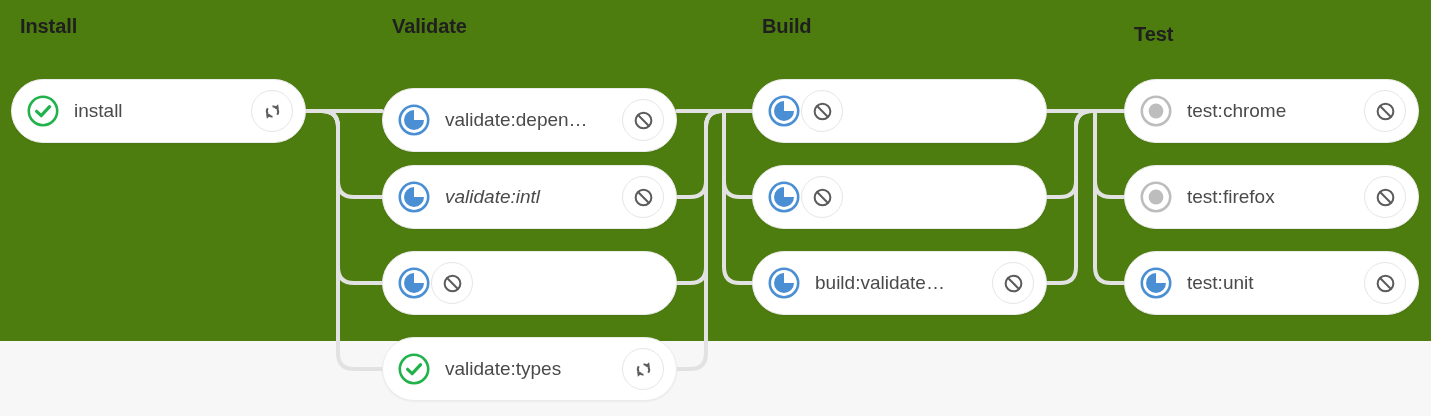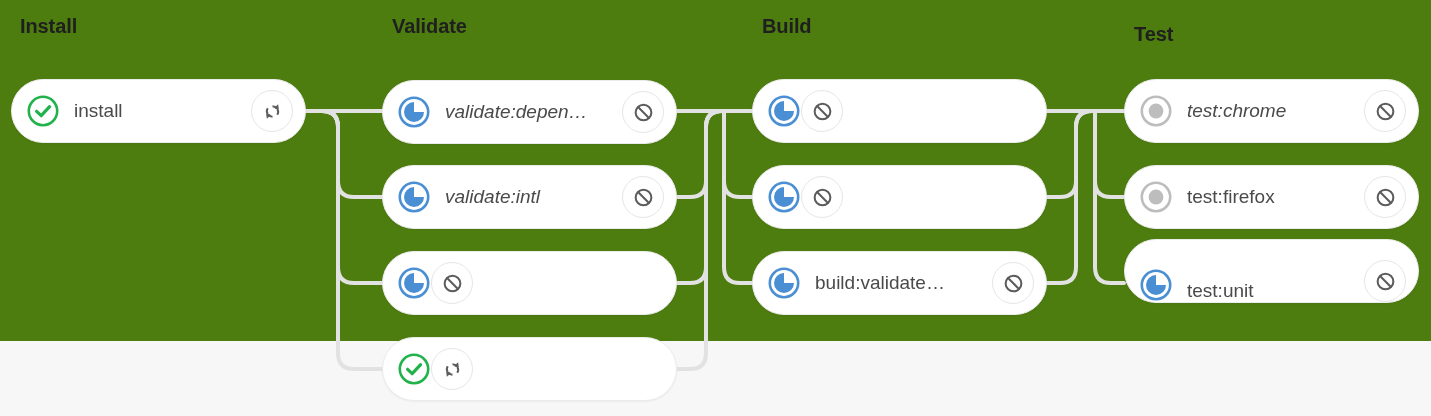--- a/index.html
+++ b/index.html
@@ -131,21 +131,21 @@
               <path d="M12 5.6 a6.4 6.4 0 0 1 5.42 3.0 l-1.72 1.05 a4.4 4.4 0 0 0 -3.7 -2.05 z"></path>
               <path d="M12 18.4 a6.4 6.4 0 0 1 -5.42 -3.0 l1.72 -1.05 a4.4 4.4 0 0 0 3.7 2.05 z"></path>
               <path d="M6.2 8.0 a6.4 6.4 0 0 0 -0.1 7.1 l1.74 -1.0 a4.4 4.4 0 0 1 0.08 -4.9 z"></path>
               <path d="M17.8 16.0 a6.4 6.4 0 0 0 0.1 -7.1 l-1.74 1.0 a4.4 4.4 0 0 1 -0.08 4.9 z"></path>
               <path d="M17.9 4.4 L18.6 9.6 L13.5 8.4 Z"></path>
               <path d="M6.1 19.6 L5.4 14.4 L10.5 15.6 Z"></path>
             </g>
           </svg>
         </span>
       </div>
-      <div class="node" style="left: 382px; top: 80px; width: 295px; font-style: italic;">
+      <div class="node" style="left: 382px; top: 88px; width: 295px;">
         <span style="display: flex;">
           <svg viewBox="0 0 34 34" width="34" height="34" class="status">
             <circle cx="17" cy="17" r="14.2" fill="none" stroke="#4a8fd4" stroke-width="2.6"></circle>
             <path d="M17 17 L27 17 A10 10 0 1 1 17 7 Z" fill="#4a8fd4"></path>
           </svg>
         </span>
         <span class="label">validate:depen…</span>
         <span class="action" title="Stop task">
           <svg viewBox="0 0 24 24" width="23" height="23">
             <circle cx="12" cy="12" r="8.2" fill="none" stroke="#5c5c5c" stroke-width="2.1"></circle>
@@ -182,20 +182,21 @@
           </svg>
         </span>
       </div>
       <div class="node" style="left: 382px; top: 337px; width: 295px;">
         <span style="display: flex;">
           <svg viewBox="0 0 34 34" width="34" height="34" class="status">
             <circle cx="17" cy="17" r="14.2" fill="none" stroke="#22b24c" stroke-width="2.6"></circle>
             <path d="M10.6 17.3 L15.2 21.7 L23.6 12.6" fill="none" stroke="#22b24c" stroke-width="3.2" stroke-linecap="round" stroke-linejoin="round"></path>
           </svg>
         </span>
+        <span class="label">validate:types</span>
         <span class="action" title="Restart task">
           <svg viewBox="0 0 24 24" width="23" height="23">
             <g fill="#5c5c5c">
               <path d="M12 5.6 a6.4 6.4 0 0 1 5.42 3.0 l-1.72 1.05 a4.4 4.4 0 0 0 -3.7 -2.05 z"></path>
               <path d="M12 18.4 a6.4 6.4 0 0 1 -5.42 -3.0 l1.72 -1.05 a4.4 4.4 0 0 0 3.7 2.05 z"></path>
               <path d="M6.2 8.0 a6.4 6.4 0 0 0 -0.1 7.1 l1.74 -1.0 a4.4 4.4 0 0 1 0.08 -4.9 z"></path>
               <path d="M17.8 16.0 a6.4 6.4 0 0 0 0.1 -7.1 l-1.74 1.0 a4.4 4.4 0 0 1 -0.08 4.9 z"></path>
               <path d="M17.9 4.4 L18.6 9.6 L13.5 8.4 Z"></path>
               <path d="M6.1 19.6 L5.4 14.4 L10.5 15.6 Z"></path>
             </g>
@@ -238,21 +239,21 @@
           </svg>
         </span>
         <span class="label">build:validate…</span>
         <span class="action" title="Stop task">
           <svg viewBox="0 0 24 24" width="23" height="23">
             <circle cx="12" cy="12" r="8.2" fill="none" stroke="#5c5c5c" stroke-width="2.1"></circle>
             <line x1="6.6" y1="6.6" x2="17.4" y2="17.4" stroke="#5c5c5c" stroke-width="2.1" stroke-linecap="round"></line>
           </svg>
         </span>
       </div>
-      <div class="node" style="left: 1124px; top: 79px; width: 295px; font-style: italic;">
+      <div class="node" style="left: 1124px; top: 79px; width: 295px;">
         <span style="display: flex;">
           <svg viewBox="0 0 34 34" width="34" height="34" class="status">
             <circle cx="17" cy="17" r="14.2" fill="none" stroke="#bdbdbd" stroke-width="2.6"></circle>
             <circle cx="17" cy="17" r="7.4" fill="#bdbdbd"></circle>
           </svg>
         </span>
         <span class="label">test:chrome</span>
         <span class="action" title="Stop task">
           <svg viewBox="0 0 24 24" width="23" height="23">
             <circle cx="12" cy="12" r="8.2" fill="none" stroke="#5c5c5c" stroke-width="2.1"></circle>
@@ -268,21 +269,21 @@
           </svg>
         </span>
         <span class="label">test:firefox</span>
         <span class="action" title="Stop task">
           <svg viewBox="0 0 24 24" width="23" height="23">
             <circle cx="12" cy="12" r="8.2" fill="none" stroke="#5c5c5c" stroke-width="2.1"></circle>
             <line x1="6.6" y1="6.6" x2="17.4" y2="17.4" stroke="#5c5c5c" stroke-width="2.1" stroke-linecap="round"></line>
           </svg>
         </span>
       </div>
-      <div class="node" style="left: 1124px; top: 239px; width: 295px; align-items: flex-end;">
+      <div class="node" style="left: 1124px; top: 251px; width: 295px;">
         <span style="display: flex;">
           <svg viewBox="0 0 34 34" width="34" height="34" class="status">
             <circle cx="17" cy="17" r="14.2" fill="none" stroke="#4a8fd4" stroke-width="2.6"></circle>
             <path d="M17 17 L27 17 A10 10 0 1 1 17 7 Z" fill="#4a8fd4"></path>
           </svg>
         </span>
         <span class="label">test:unit</span>
         <span class="action" title="Stop task">
           <svg viewBox="0 0 24 24" width="23" height="23">
             <circle cx="12" cy="12" r="8.2" fill="none" stroke="#5c5c5c" stroke-width="2.1"></circle>

